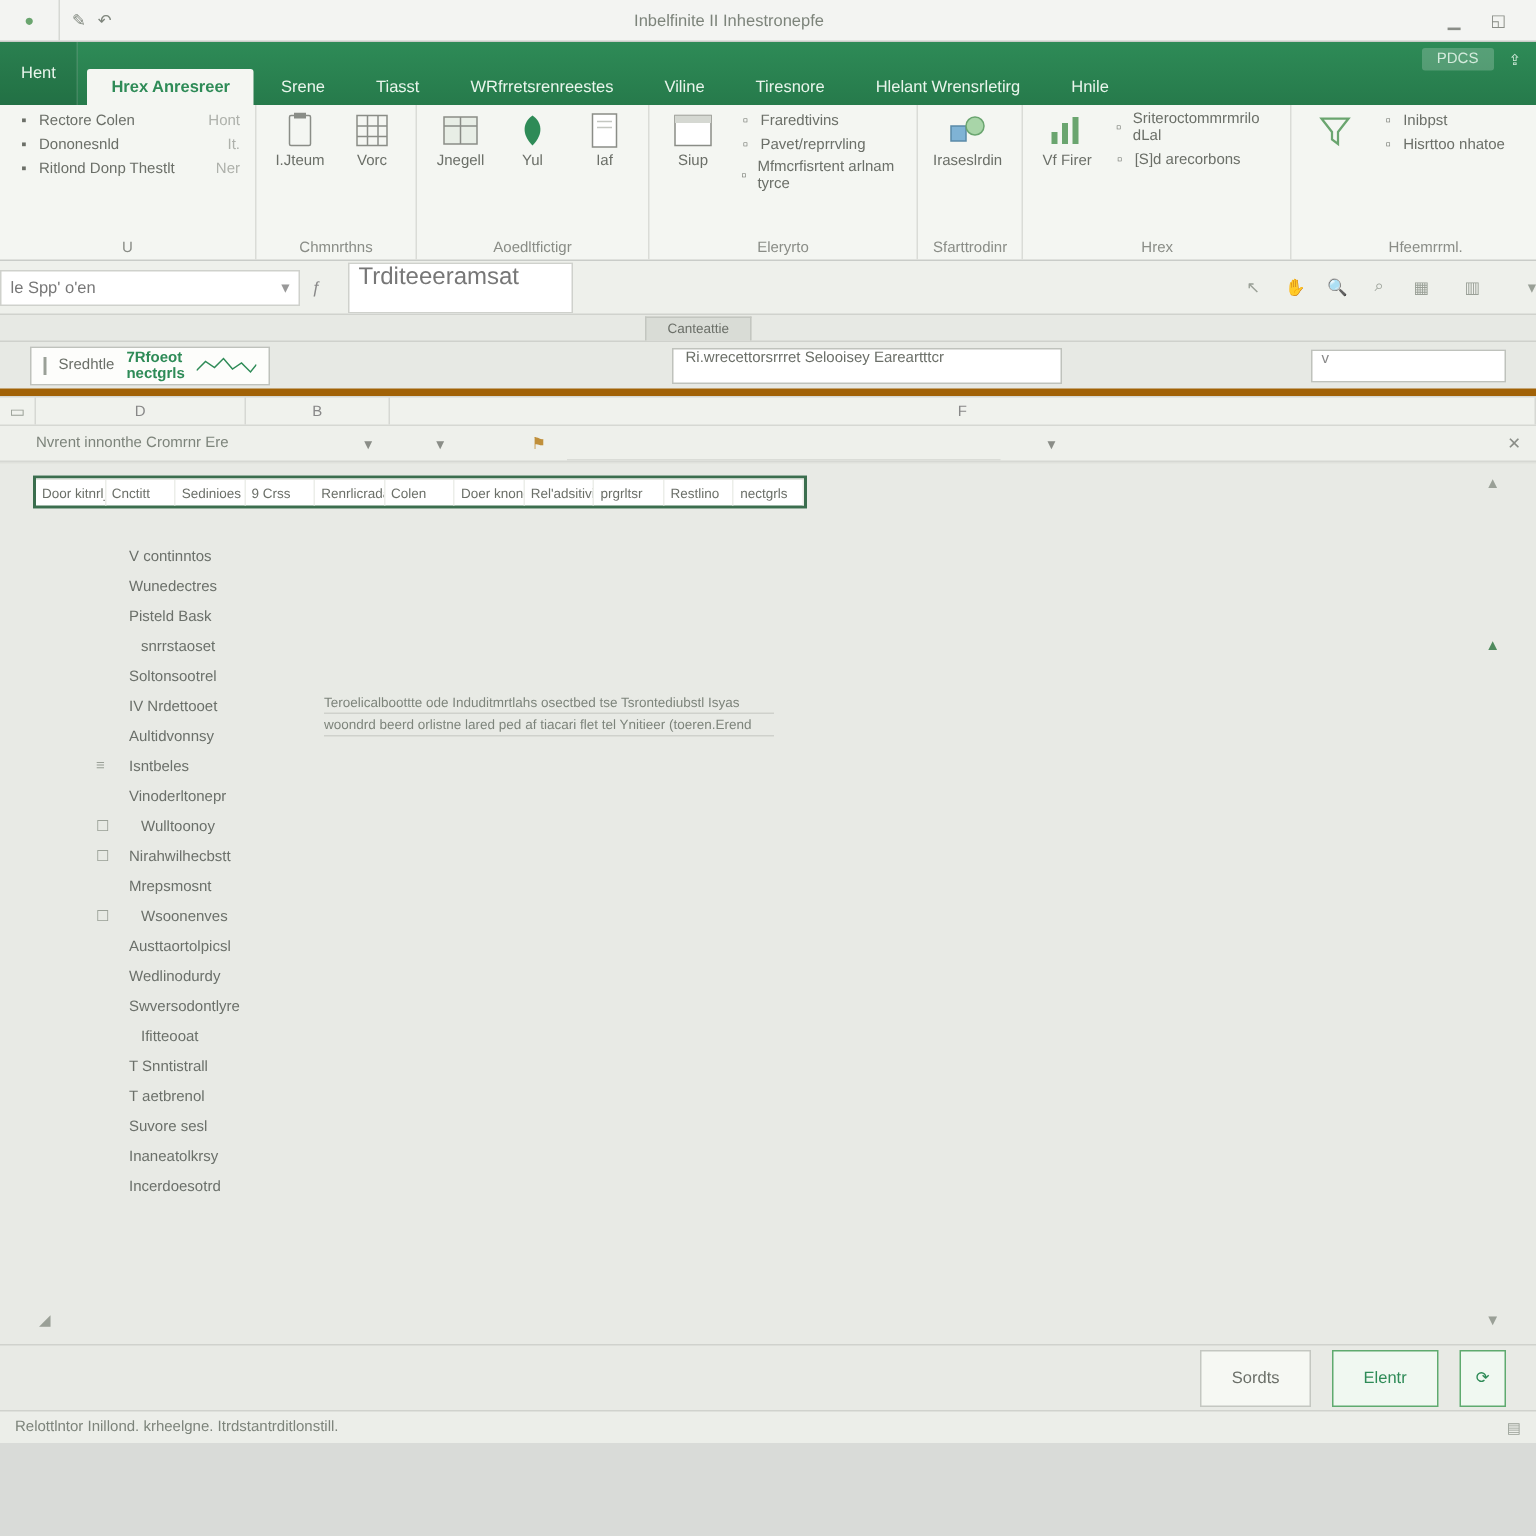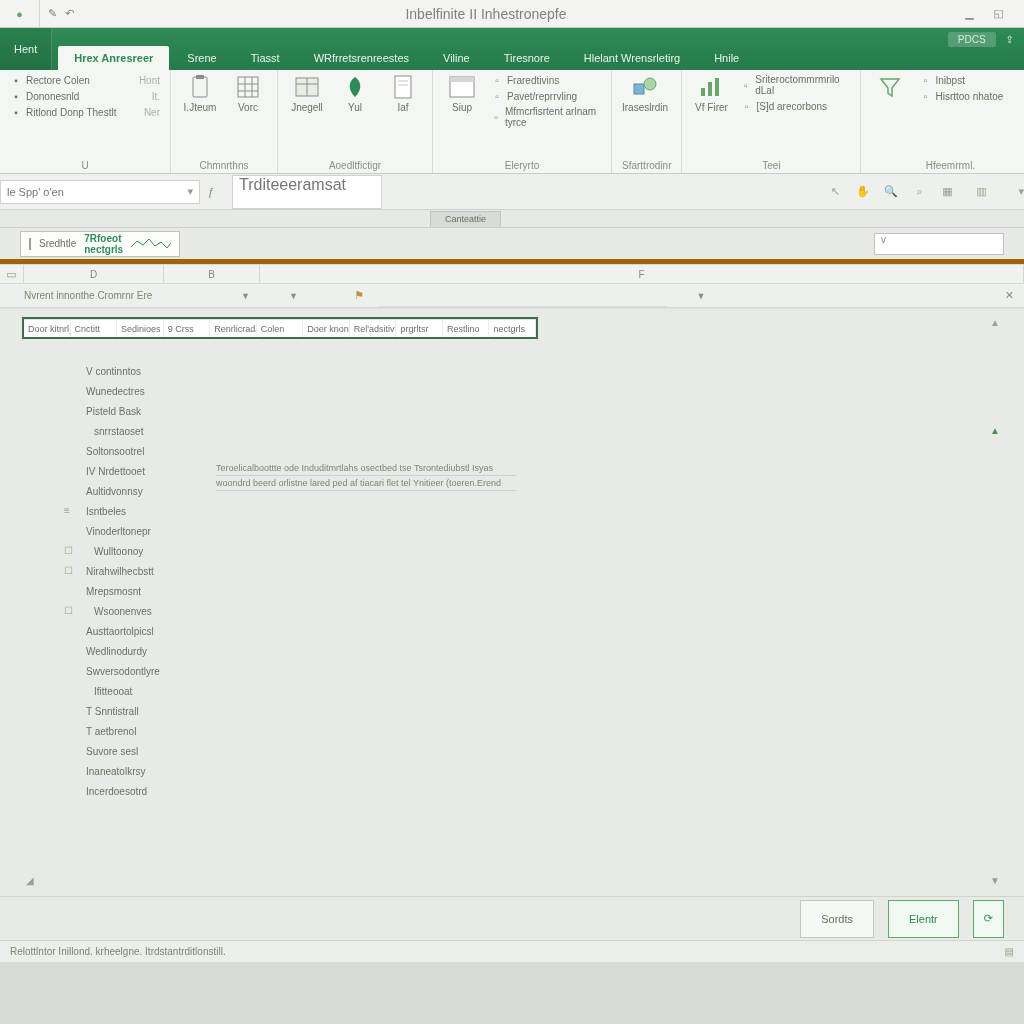--- a/index.html
+++ b/index.html
@@ -2,21 +2,21 @@
 <html><head>
 <meta charset="utf-8">
 <style>
   * { box-sizing: border-box; margin: 0; padding: 0; font-family: "Segoe UI", Tahoma, sans-serif; }
   body { background: #d9dbd8; width: 1024px; height: 1024px; overflow: hidden; font-size: 11px; color: #555; }
 
   
   .titlebar { height: 28px; background: #f3f4f2; border-bottom: 1px solid #c9ccc8; display: flex; align-items: center; }
   .titlebar .qat { width: 40px; display:flex; align-items:center; justify-content:center; gap:4px; border-right:1px solid #d6d8d4; height:100%; }
   .titlebar .qat-icons { width:48px; display:flex; gap:8px; align-items:center; height:100%; padding-left:8px;}
-  .titlebar .title-center { flex:1; text-align:center; color:#7d847b; font-size:14px; }
+  .titlebar .title-center { flex:1; text-align:center; color:#7d847b; font-size:11px; }
   .titlebar .win-controls { width:140px; display:flex; justify-content:flex-end; gap:20px; padding-right:20px; color:#8a8d87;}
 
   
   .ribbon-header { height: 42px; background: linear-gradient(#2e8b57,#267a4b); display:flex; align-items:flex-end; position:relative;}
   .ribbon-header .file-tab { height:100%; padding: 0 14px; display:flex; align-items:center; color:#e9f5ec; font-size:11px; background:rgba(0,0,0,.08); border-right:1px solid rgba(255,255,255,.15);}
   .ribbon-tabs { display:flex; height: 30px; align-items:flex-end; margin-left:6px; gap:2px;}
   .ribbon-tab { padding: 6px 16px; color:#e9f5ec; font-size:11px; cursor:pointer; border-top-left-radius:2px; border-top-right-radius:2px;}
   .ribbon-tab.active { background:#f4f6f2; color:#2e8b57; font-weight:600;}
   .ribbon-header .right-area { position:absolute; right:10px; top:4px; display:flex; gap:10px; align-items:center; color:#d4ebdc; font-size:10px;}
   .ribbon-header .right-area .pill { background:rgba(255,255,255,.2); padding:2px 10px; border-radius:2px;}
@@ -282,21 +282,21 @@
           <div class="row">
             <span class="mini-ic">▫</span>
             <span>Sriteroctommrmrilo dLal</span>
           </div>
           <div class="row">
             <span class="mini-ic">▫</span>
             <span>[S]d arecorbons</span>
           </div>
         </div>
       </div>
-      <div class="group-label">Teei</div>
+      <div class="group-label">Hrex</div>
     </div>
     <div class="ribbon-group">
       <div class="group-content">
         <div class="rib-item">
           <div class="ic">
             <svg width="22" height="22">
               <path d="M2 3 L20 3 L13 12 L13 20 L9 17 L9 12 Z" fill="none" stroke="#6aa56f" stroke-width="1.5"></path>
             </svg>
           </div>
           <div></div>
@@ -345,20 +345,21 @@
     <span class="sq"></span>
     <span class="lbl">Sredhtle</span>
     <span class="lbl" style="color:#2e8b57;font-weight:600;">7Rfoeot nectgrls</span>
     <span class="spark">
       <svg width="40" height="14">
           <polyline points="0,10 6,4 12,8 18,2 24,9 30,5 36,11 40,6" fill="none" stroke="#2e8b57" stroke-width="1"></polyline>
         </svg>
     </span>
   </div>
   <div style="flex:0 0 240px;"></div>
+  <div class="long-input">Ri.wrecettorsrrret Selooisey  Eareartttcr</div>
   <div style="flex:1;"></div>
   <div class="short-input">v</div>
 </div>
 
 <div class="col-headers">
   <div class="row-gutter">
     <span>▭</span>
   </div>
   <div class="col-cell" style="width:140px;">D</div>
   <div class="col-cell" style="width:96px;">B</div>

